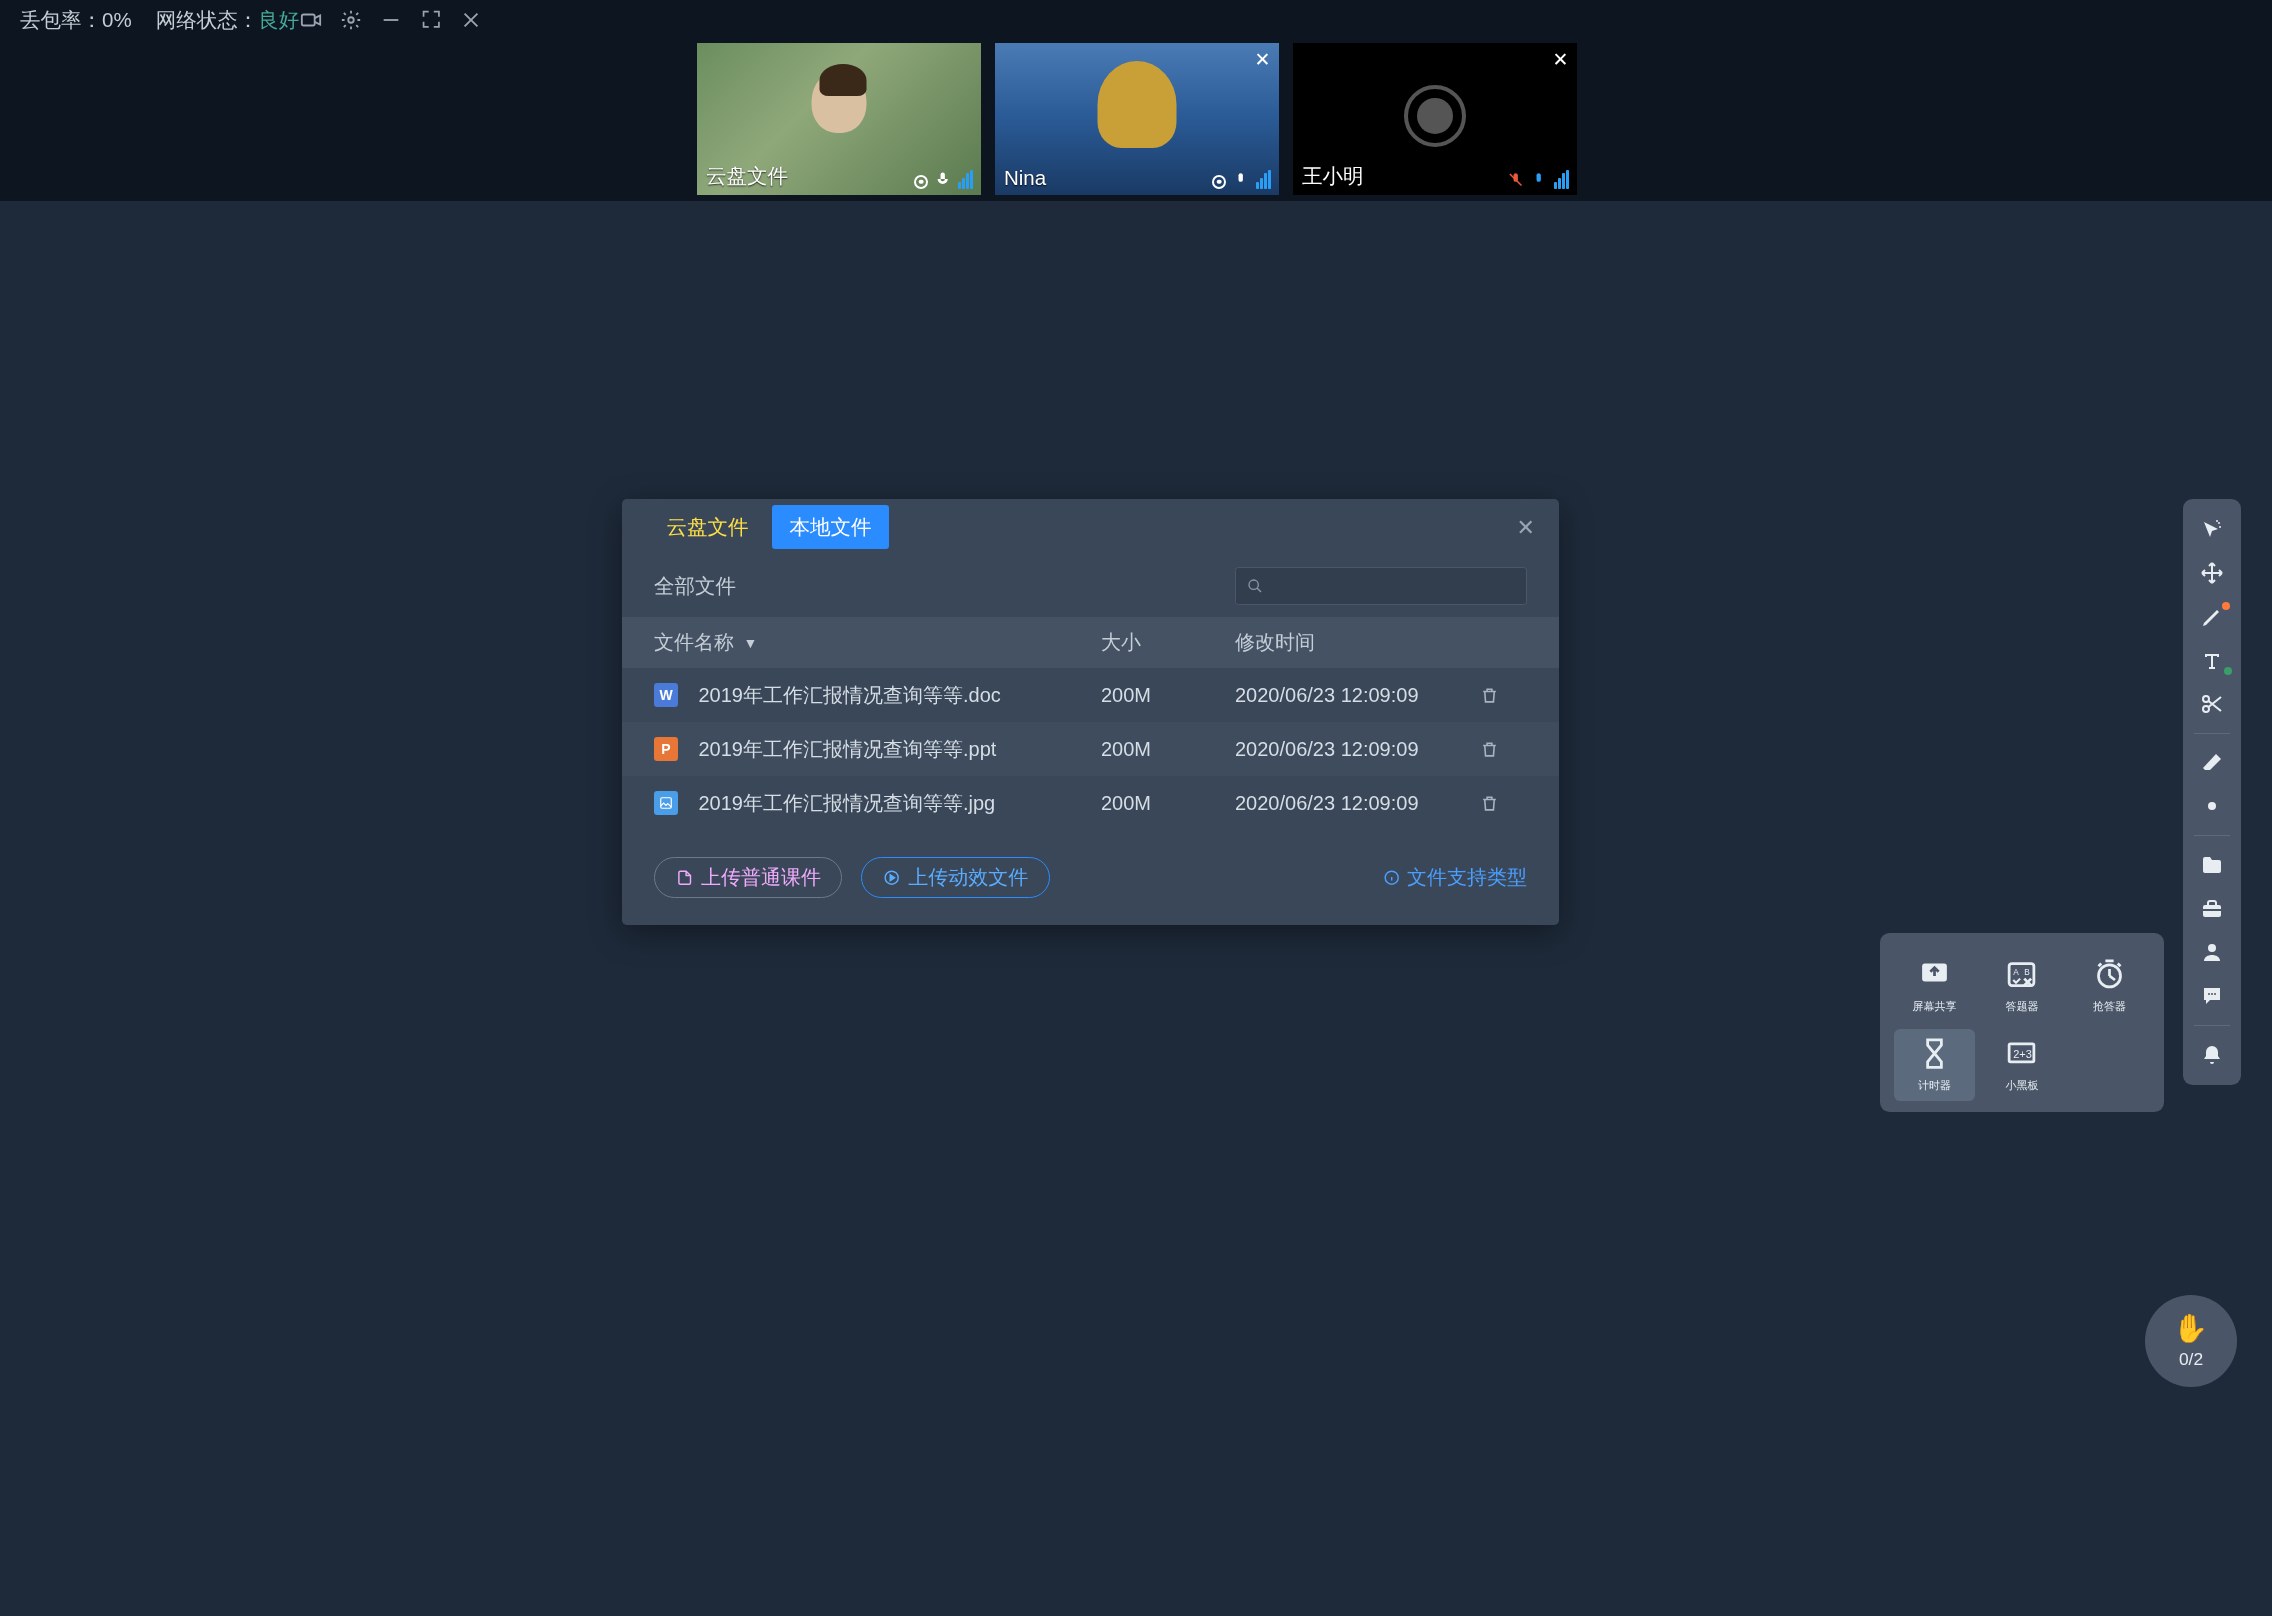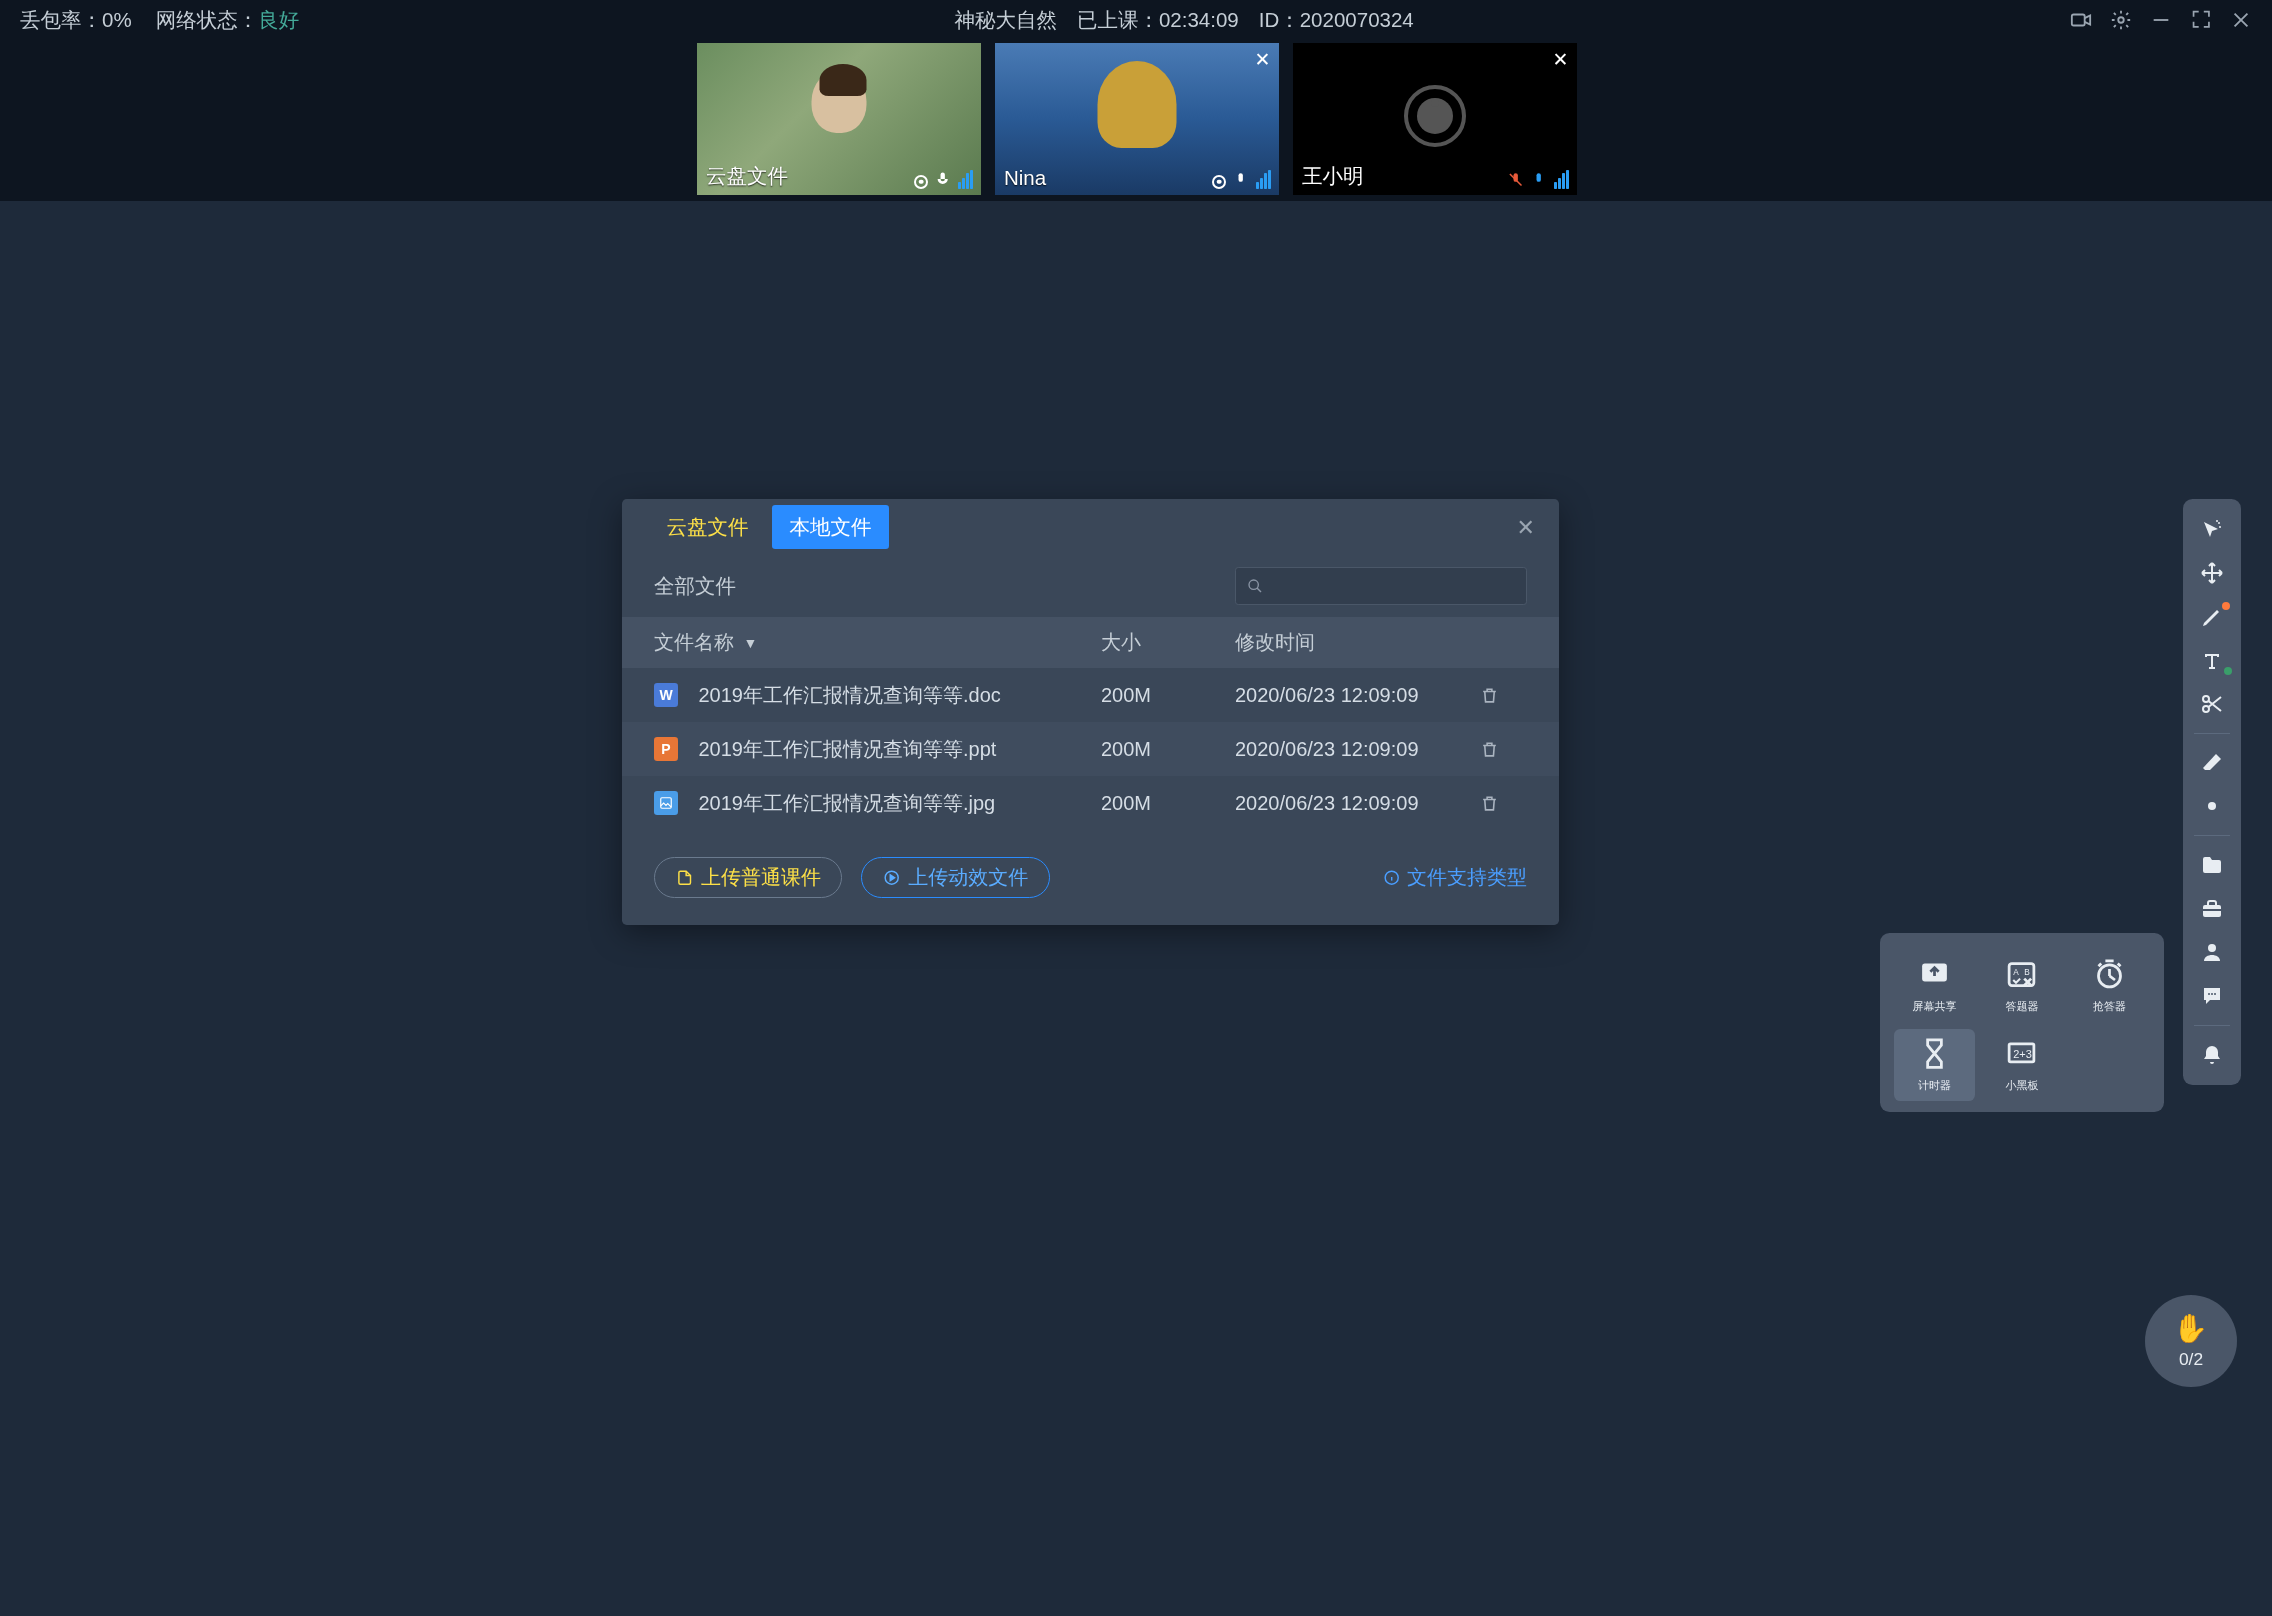--- a/index.html
+++ b/index.html
@@ -165,21 +165,21 @@
   align-items: center;
   padding: 0 32px;
   gap: 19px;
 }
 .upload-btn {
   height: 41px;
   padding: 0 20.5px;
   border-radius: 20.5px;
   border: 1.2px solid #6a7a8e;
   background: transparent;
-  color: #fde047;
+  color: #f0abfc;
   font-size: 20px;
   display: flex;
   align-items: center;
   gap: 8px;
   cursor: pointer;
 }
 .upload-btn.primary { border-color: #2a8cff; color: #5aacff; }
 .footer-spacer { flex: 1; }
 .support-link { color: #4a9eff; font-size: 20px; display:flex; align-items:center; gap:6.3px; cursor:pointer; }
 
@@ -258,29 +258,20 @@
 
 <div class="status-bar">
   <div class="status-left">
     <span>
       <span>丢包率：</span><span>0%</span>
     </span>
     <span>
       <span>网络状态：</span><span class="net-good">良好</span>
     </span>
   </div>
-  <div class="status-center">
-    <span>神秘大自然</span>
-    <span>
-      <span>已上课：</span><span>02:34:09</span>
-    </span>
-    <span>
-      <span>ID：</span><span>2020070324</span>
-    </span>
-  </div>
   <div class="status-right">
     <span class="sicon">
         <svg viewBox="0 0 24 24" width="22" height="22" fill="none" stroke="currentColor" stroke-width="2">
           <rect x="2" y="6" width="14" height="12" rx="2"></rect>
           <path d="M16 10l6-3v10l-6-3"></path>
         </svg>
       </span>
     <span class="sicon">
         <svg viewBox="0 0 24 24" width="22" height="22" fill="none" stroke="currentColor" stroke-width="2">
           <circle cx="12" cy="12" r="3"></circle>

